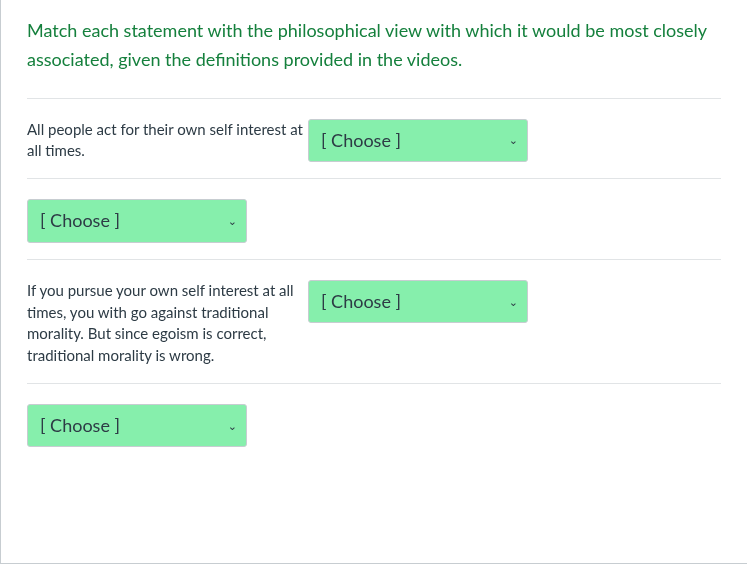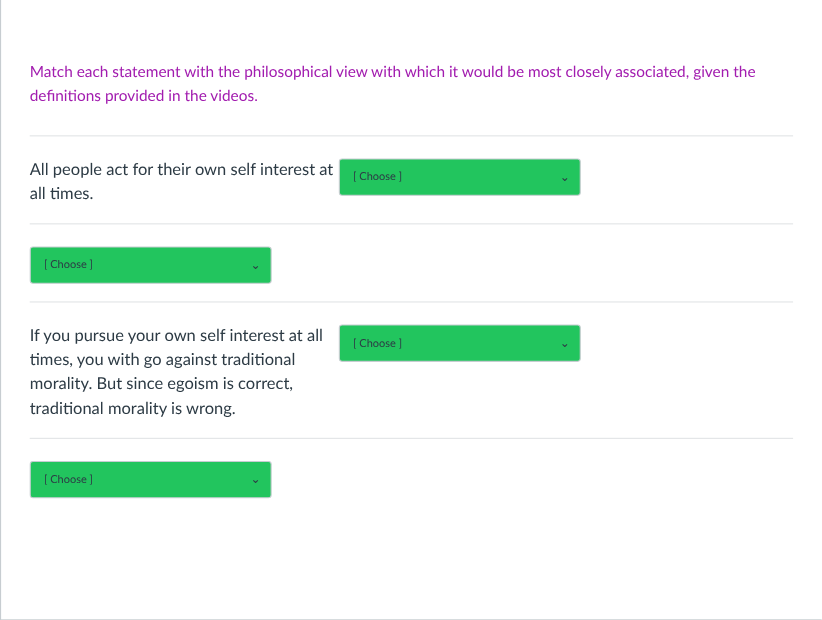--- a/index.html
+++ b/index.html
@@ -14,25 +14,25 @@
       background: #fff;
       width: 747px;
       height: 564px;
       border-left: 1px solid #c7cdd1;
       border-bottom: 1px solid #c7cdd1;
     }
     .container {
       padding: 0 26px 24px 26px;
     }
     .prompt {
-      padding-top: 54px;
+      padding-top: 16px;
       padding-bottom: 24px;
       line-height: 1.6;
-      font-size: 14px;
-      color: #a21caf;
+      font-size: 18px;
+      color: #15803d;
     }
     hr.divider {
       border: none;
       border-top: 1px solid #e1e4e6;
       margin: 0;
     }
     .match-row {
       display: flex;
       align-items: flex-start;
       padding: 20px 0 16px 0;
@@ -49,23 +49,23 @@
       width: 220px;
     }
     select.choice {
       width: 100%;
       appearance: none;
       -webkit-appearance: none;
       -moz-appearance: none;
       border: 1px solid #c7cdd1;
       border-radius: 3px;
       padding: 10px 30px 10px 12px;
-      font-size: 10px;
+      font-size: 18px;
       color: #2d3b45;
-      background: #22c55e;
+      background: #86efac;
       cursor: pointer;
       font-family: inherit;
       line-height: 1.2;
     }
     .select-wrapper .caret {
       position: absolute;
       right: 10px;
       top: 50%;
       transform: translateY(-50%);
       pointer-events: none;

